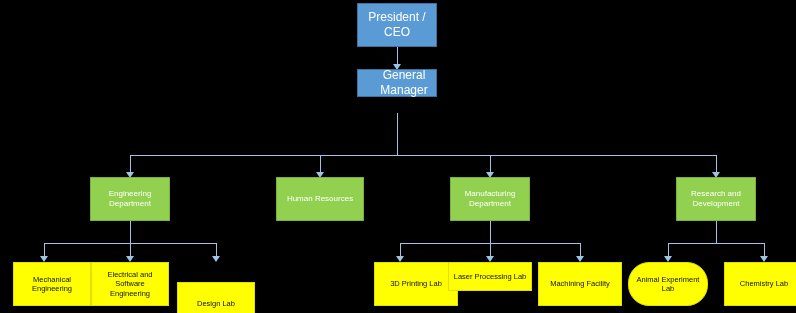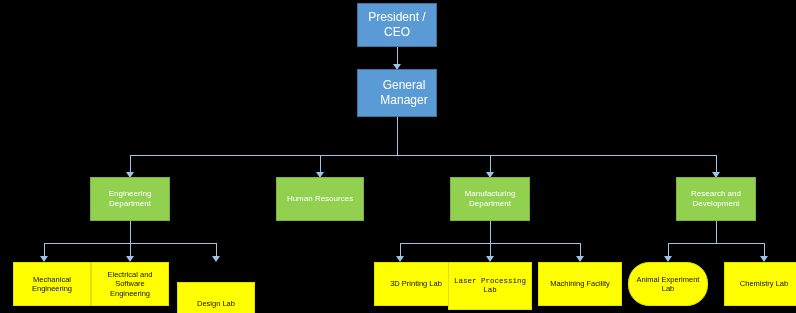--- a/index.html
+++ b/index.html
@@ -109,21 +109,21 @@
 
   <div class="conn v" style="left:716px; top:221px; height:22px;"></div>
   <div class="conn h" style="left:668px; top:243px; width:96px;"></div>
   <div class="conn v" style="left:668px; top:243px; height:16px;"></div>
   <div class="arrow" style="left:664px; top:256px;"></div>
   <div class="conn v" style="left:764px; top:243px; height:16px;"></div>
   <div class="arrow" style="left:760px; top:256px;"></div>
 
   <div class="node level-exec" style="left:357px; top:3px; width:80px; height:44px;">President / CEO</div>
 
-  <div class="node level-exec" style="left:357px; top:69px; width:80px; height:48px;padding-left:14px;">General Manager</div>
+  <div class="node level-exec" style="left:357px; top:69px; width:80px; height:28px;padding-left:14px;">General Manager</div>
 
   <div class="node level-dept" style="left:90px; top:177px; width:80px; height:44px;">Engineering
 Department</div>
 
   <div class="node level-dept" style="left:276px; top:177px; width:88px; height:44px;">Human Resources</div>
 
   <div class="node level-dept" style="left:450px; top:177px; width:80px; height:44px;">Manufacturing
 Department</div>
 
   <div class="node level-dept" style="left:676px; top:177px; width:80px; height:44px;">Research and
@@ -133,21 +133,21 @@
 Engineering</div>
 
   <div class="node level-unit" style="left:91px; top:262px; width:78px; height:44px;">Electrical and
 Software
 Engineering</div>
 
   <div class="node level-unit" style="left:177px; top:262px; width:78px; height:44px;margin-top:20px;">Design Lab</div>
 
   <div class="node level-unit" style="left:358px; top:262px; width:84px; height:44px;margin-left:16px;">3D Printing Lab</div>
 
-  <div class="node level-unit" style="left:448px; top:262px; width:84px; height:48px;font-family:Liberation Mono, monospace;">Laser Processing Lab</div>
+  <div class="node level-unit" style="left:448px; top:262px; width:84px; height:29px;">Laser Processing Lab</div>
 
   <div class="node level-unit" style="left:538px; top:262px; width:84px; height:44px;">Machining Facility</div>
 
   <div class="node level-unit" style="left:628px; top:262px; width:80px; height:44px;border-radius:21px;">Animal Experiment
 Lab</div>
 
   <div class="node level-unit" style="left:724px; top:262px; width:80px; height:44px;">Chemistry Lab</div>
 
 </div>
 

